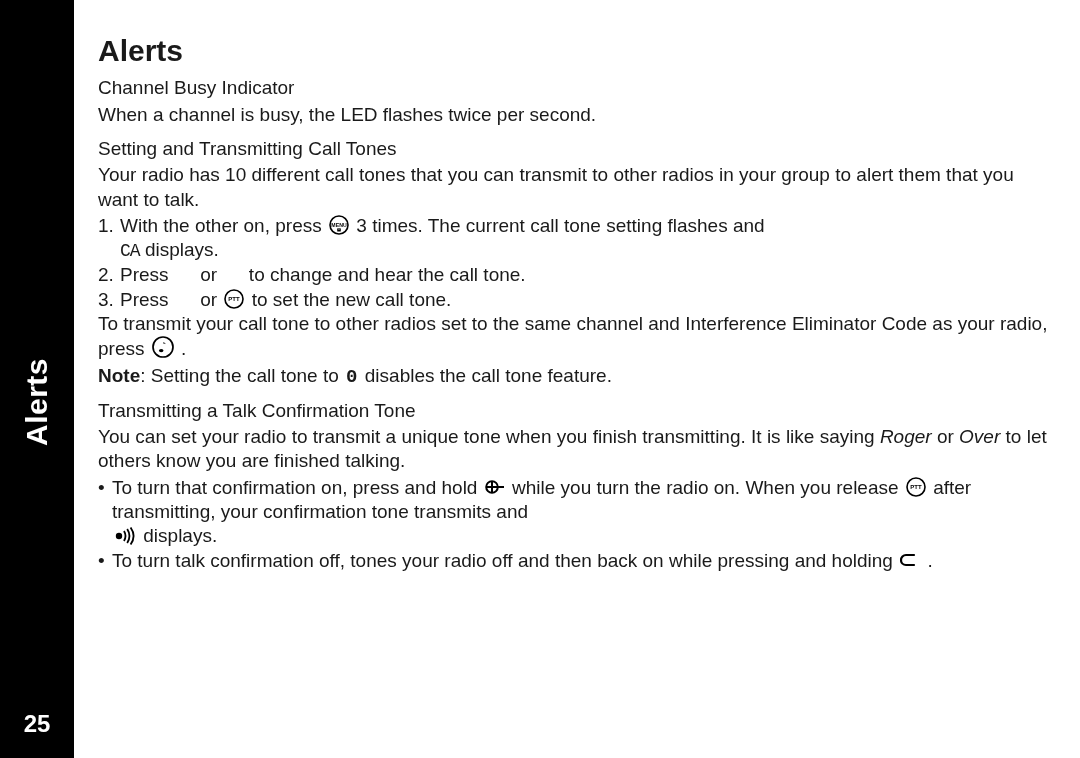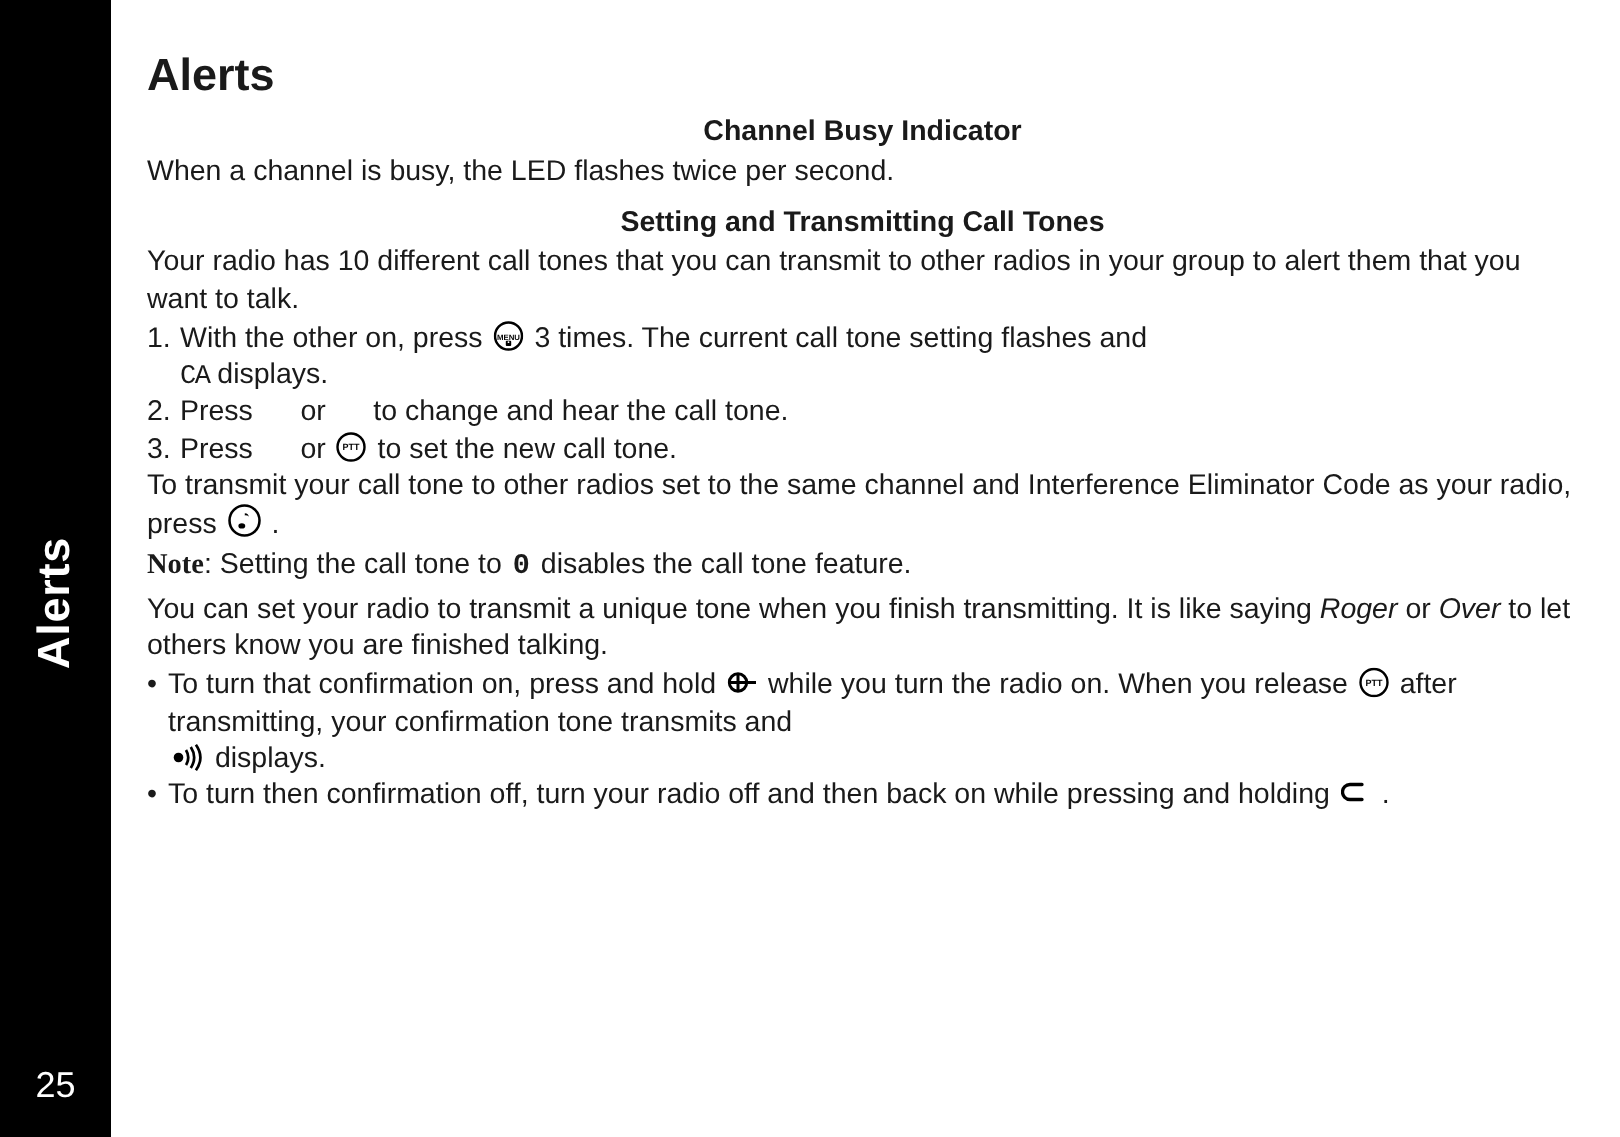--- a/index.html
+++ b/index.html
@@ -22,52 +22,51 @@
     font-weight: 700;
     letter-spacing: 0.5px;
     white-space: nowrap;
   }
   .page-num {
     position: absolute;
     bottom: 20px;
     left: 0; right: 0;
     text-align: center;
     font-size: 24px;
-    font-weight: 400;
+    font-weight: 700;
   }
   .content {
     padding: 32px 28px 20px 24px;
     flex: 1;
     color: #1a1a1a;
     font-size: 19px;
     line-height: 1.28;
   }
   .title {
     font-size: 30px;
     font-weight: 800;
     margin-bottom: 6px;
   }
   .subhead {
     font-size: 19px;
-    font-weight: 700;
+    font-weight: 400;
     margin-top: 4px;
     margin-bottom: 2px;
-    text-align: center;
   }
   p { margin-bottom: 2px; }
   .spacer { height: 4px; }
   .ol { padding-left: 0; margin-top: 2px; }
   .ol .step { display: flex; }
   .ol .num { width: 22px; flex: 0 0 22px; }
   .ol .body { flex: 1; }
   .bul { display: flex; }
   .bul .dot { width: 14px; flex: 0 0 14px; text-align: left; }
   .bul .body { flex: 1; }
   em.word { font-style: italic; text-align: right; }
-  .bold { font-weight: 700; font-family: Liberation Serif, serif; }
+  .bold { font-weight: 700; }
 
   
   .icon { display: inline-block; vertical-align: -3px; margin: 0 2px; }
   .icon svg { display: block; }
   .menu-icon svg { width: 20px; height: 20px; }
   .ptt-icon svg { width: 20px; height: 20px; }
   .note-icon svg { width: 22px; height: 22px; }
   .zero-icon { font-family: "Courier New", monospace; font-weight: 700; padding: 0 2px; }
   .ca-seg { font-family: "Lucida Console","Courier New", monospace; font-size: 18px; letter-spacing: -1px; }
   .wave-icon svg { width: 22px; height: 18px; }
@@ -152,20 +151,21 @@
     </p>
 
     <p>
       <span class="bold">Note</span><span>: Setting the call tone to </span>
       <span class="zero-icon">0</span>
       <span> disables the call tone feature.</span>
     </p>
 
     <div class="spacer"></div>
 
+    <div class="subhead">Transmitting a Talk Confirmation Tone</div>
     <p>
       <span>You can set your radio to transmit a unique tone when you finish transmitting. It is like saying </span><em class="word">Roger</em><span> or </span><em class="word">Over</em><span> to let others know you are finished talking.</span>
     </p>
 
     <div class="bul">
       <div class="dot">•</div>
       <div class="body">
         <span>To turn that confirmation on, press and hold </span>
         <span class="icon tx-icon">
           <svg viewBox="0 0 20 20">
@@ -191,21 +191,21 @@
               <path d="M16.6 0.5 q6 8.5 0 17" fill="none" stroke="#000" stroke-width="1.8"></path>
             </svg>
         </span>
         <span> displays.</span>
       </div>
     </div>
 
     <div class="bul">
       <div class="dot">•</div>
       <div class="body">
-        <span>To turn then confirmation off, turn your radio off and then back on while pressing and holding </span>
+        <span>To turn talk confirmation off, tones your radio off and then back on while pressing and holding </span>
         <span class="icon back-icon">
           <svg viewBox="0 0 20 18">
               <path d="M14 3 H6 A5 5 0 0 0 6 13 H14" fill="none" stroke="#000" stroke-width="2.2" stroke-linecap="round"></path>
             </svg>
         </span>
         <span> .</span>
       </div>
     </div>
 
   </div>

